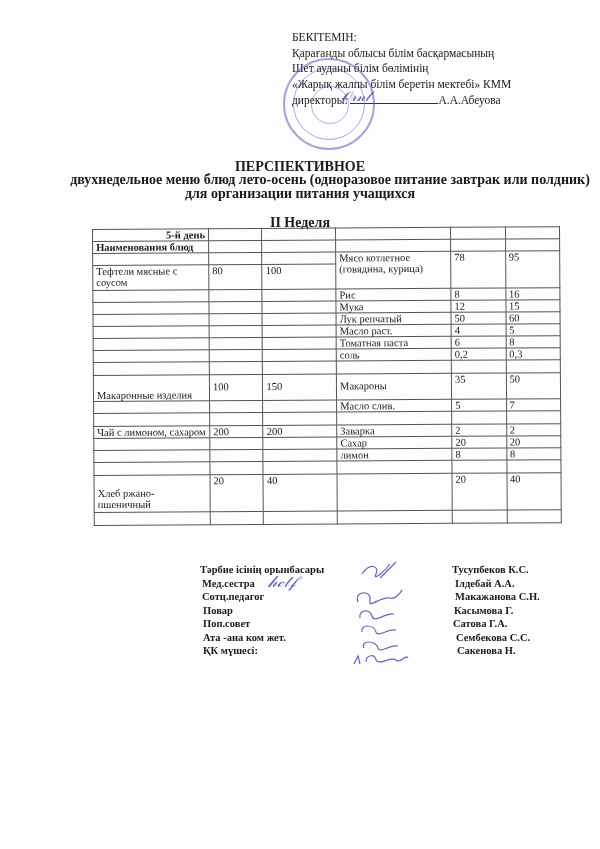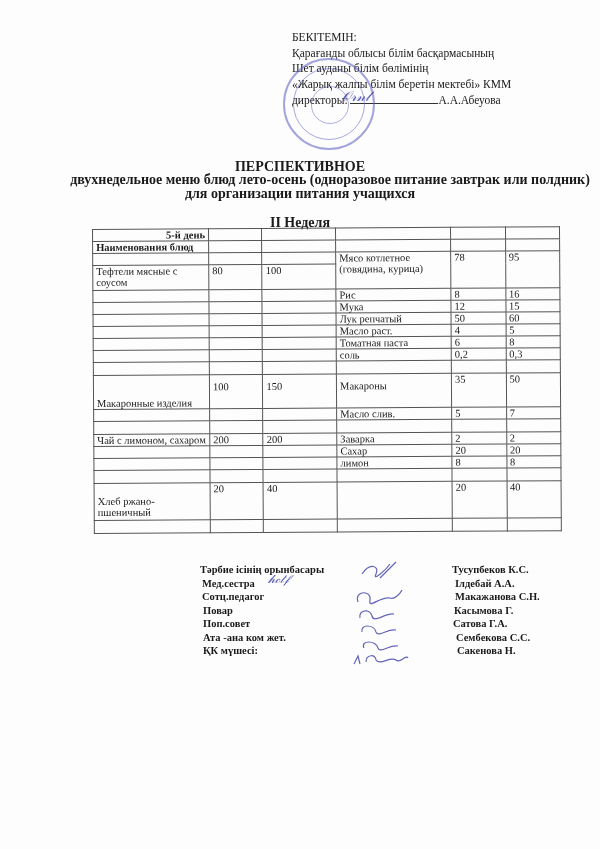--- a/index.html
+++ b/index.html
@@ -159,21 +159,21 @@
       </tr>
   <tr>
         <td style="height:12px"></td>
         <td></td>
         <td></td>
         <td></td>
         <td></td>
         <td></td>
       </tr>
   <tr>
-        <td style="padding-top:22px">Макаронные изделия</td>
+        <td style="padding-top:14px">Макаронные изделия</td>
         <td style="padding-top:6px">100</td>
         <td style="padding-top:6px">150</td>
         <td style="padding-top:6px">Макароны</td>
         <td>35</td>
         <td>50</td>
       </tr>
   <tr>
         <td></td>
         <td></td>
         <td></td>
@@ -242,21 +242,21 @@
 
 <div class="staff">
   <div>Тәрбие ісінің орынбасары</div>
   <div style="padding-left:2px">Мед.сестра</div>
   <div style="padding-left:2px">Сотц.педагог</div>
   <div style="padding-left:3px">Повар</div>
   <div style="padding-left:3px">Поп.совет</div>
   <div style="padding-left:3px">Ата -ана ком  жет.</div>
   <div style="padding-left:3px">ҚК мүшесі:</div>
 </div>
-<div class="signature-scribble" style="left:268px; top:572px; font-size:12px;">𝒽𝒸𝓉𝒻</div>
+<div class="signature-scribble" style="left:268px; top:572px; font-size:16px;">𝒽𝒸𝓉𝒻</div>
 <div class="sigs">
   <svg viewBox="0 0 70 110" fill="none" stroke="#3a3fa8" stroke-width="1.2" opacity="0.8">
     <path d="M12 14 C20 2, 30 6, 26 14 C22 22, 36 10, 40 4 M30 18 L46 2"></path>
     <path d="M8 42 C4 30, 22 30, 20 40 C18 50, 30 36, 40 38 C44 40, 50 34, 52 30"></path>
     <path d="M10 58 C8 50, 20 48, 22 56 C24 64, 36 52, 44 54"></path>
     <path d="M12 72 C10 64, 24 64, 26 72 C28 78, 38 68, 46 70"></path>
     <path d="M14 88 C10 80, 26 80, 28 88 C30 94, 40 84, 48 86"></path>
     <path d="M4 104 L8 96 L10 104 M16 102 C16 94, 26 94, 26 100 C30 106, 40 96, 46 100 C50 104, 56 94, 58 98"></path>
   </svg>
 </div>

